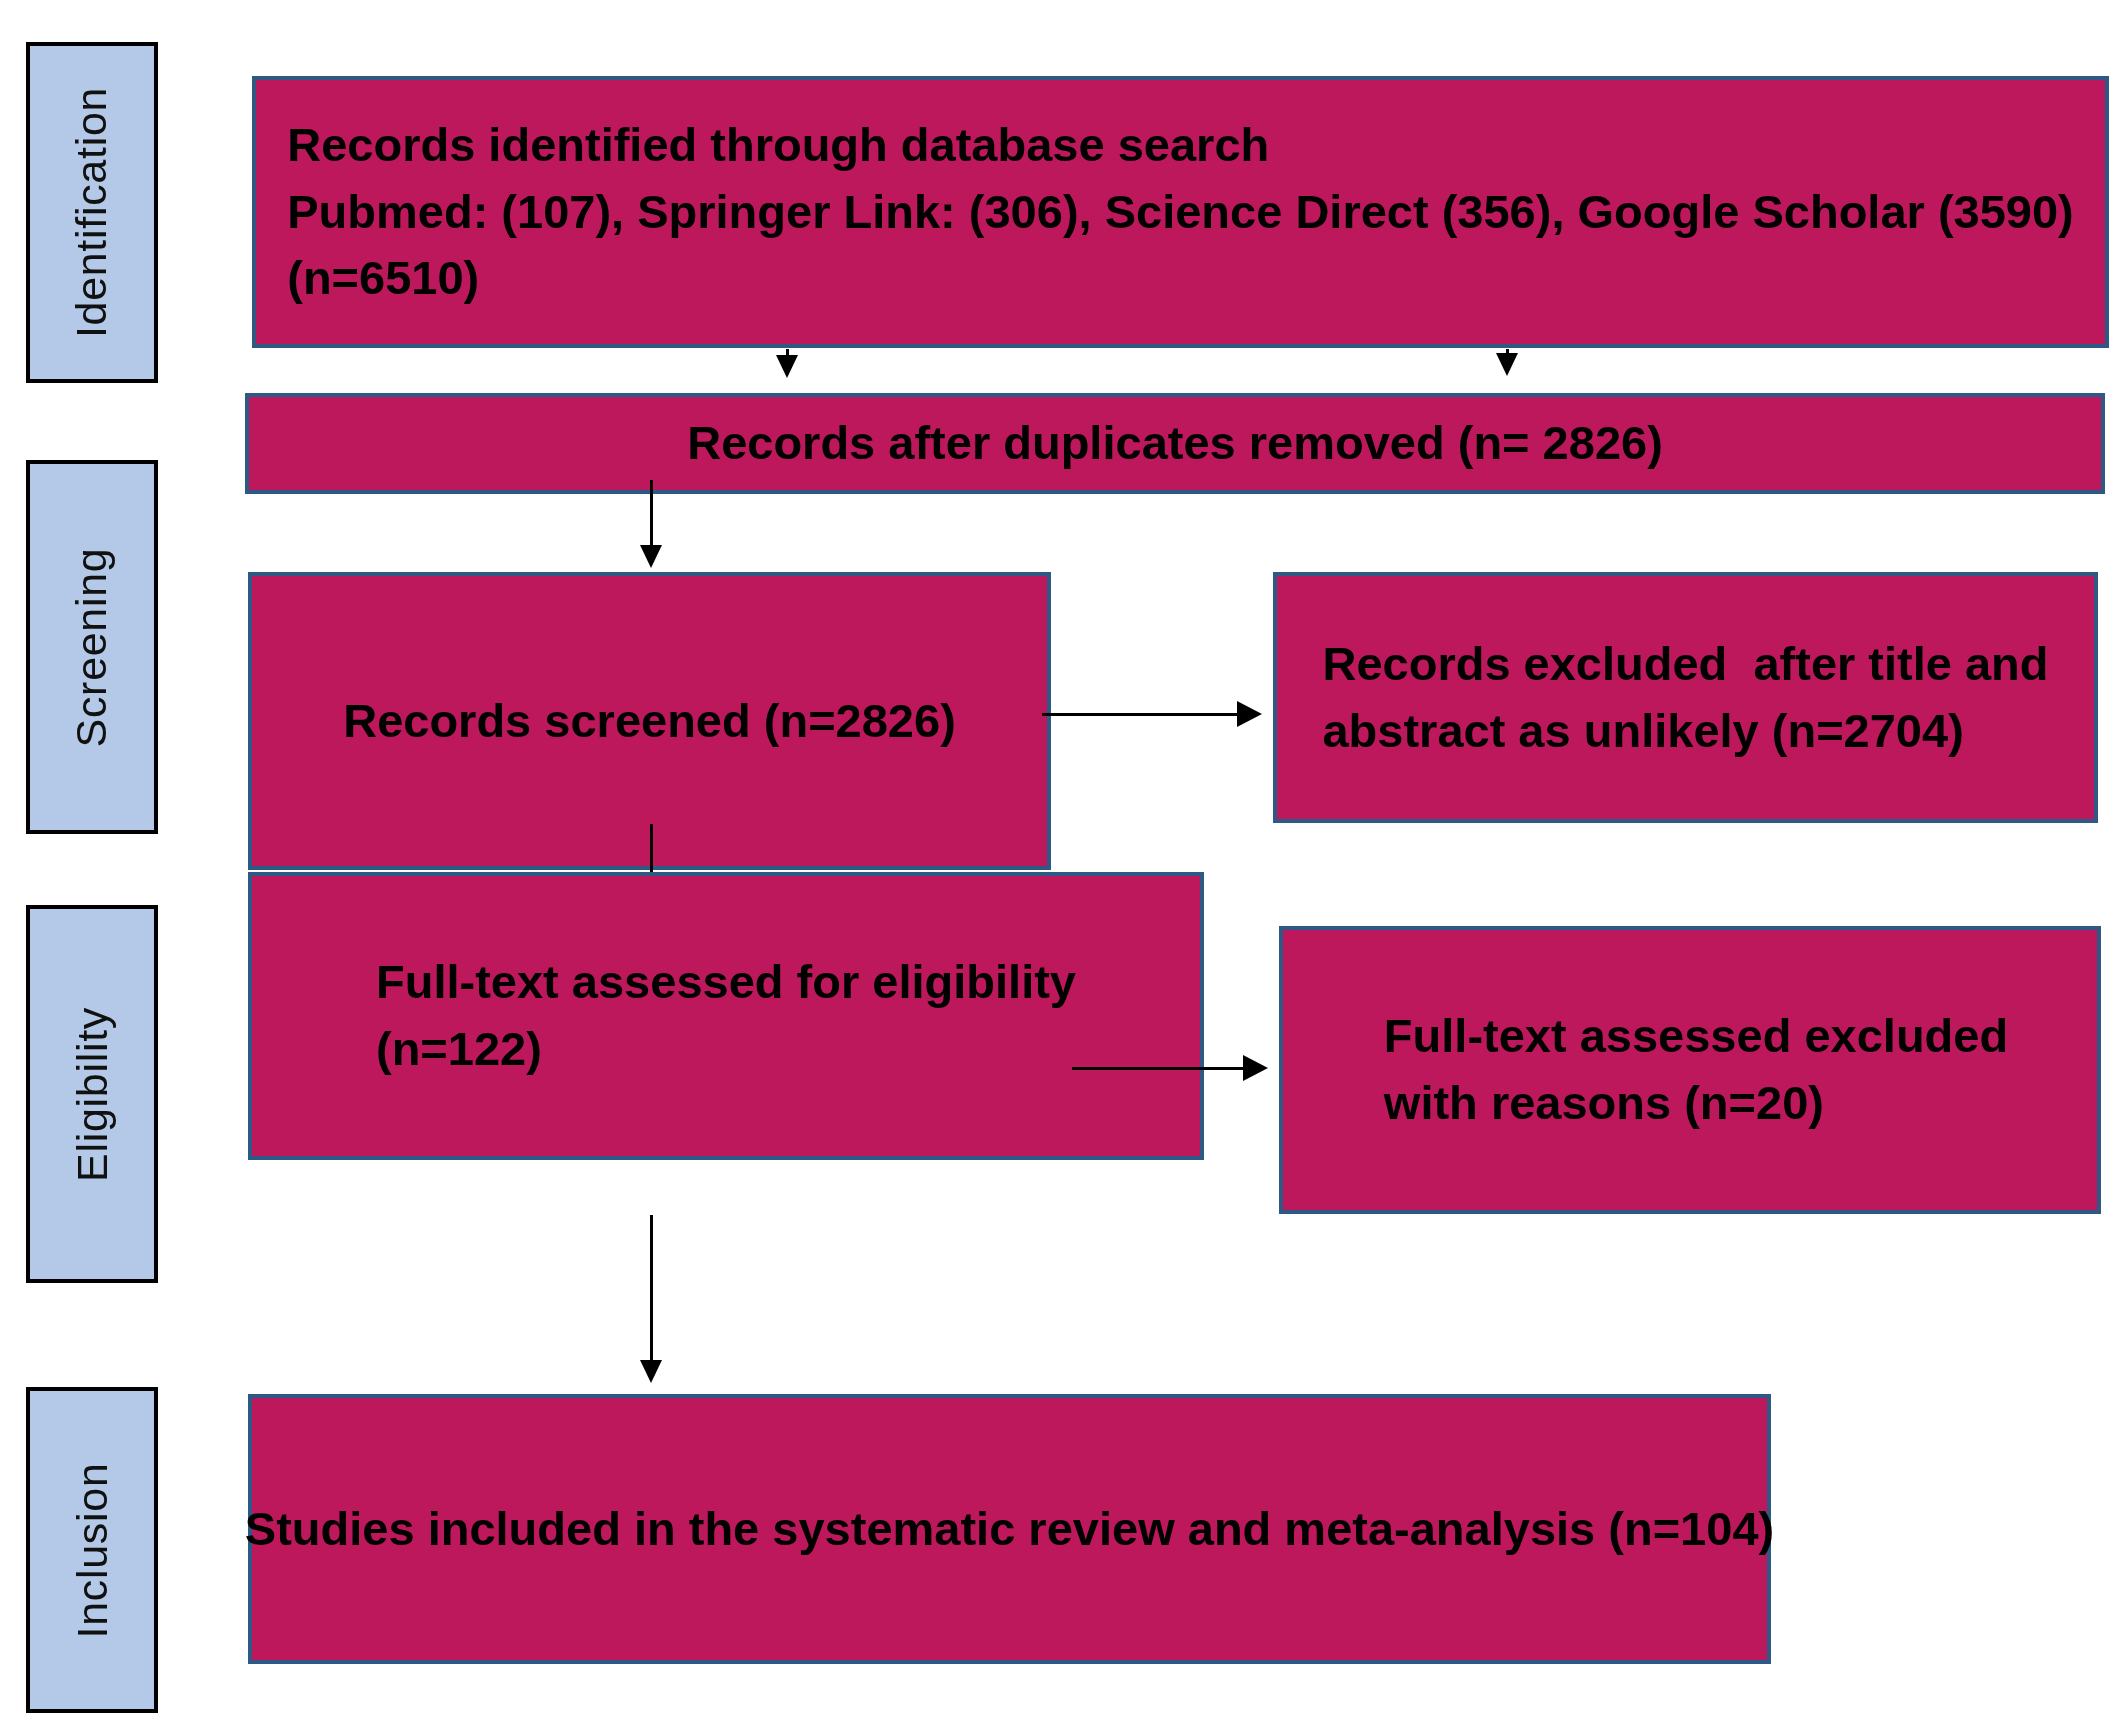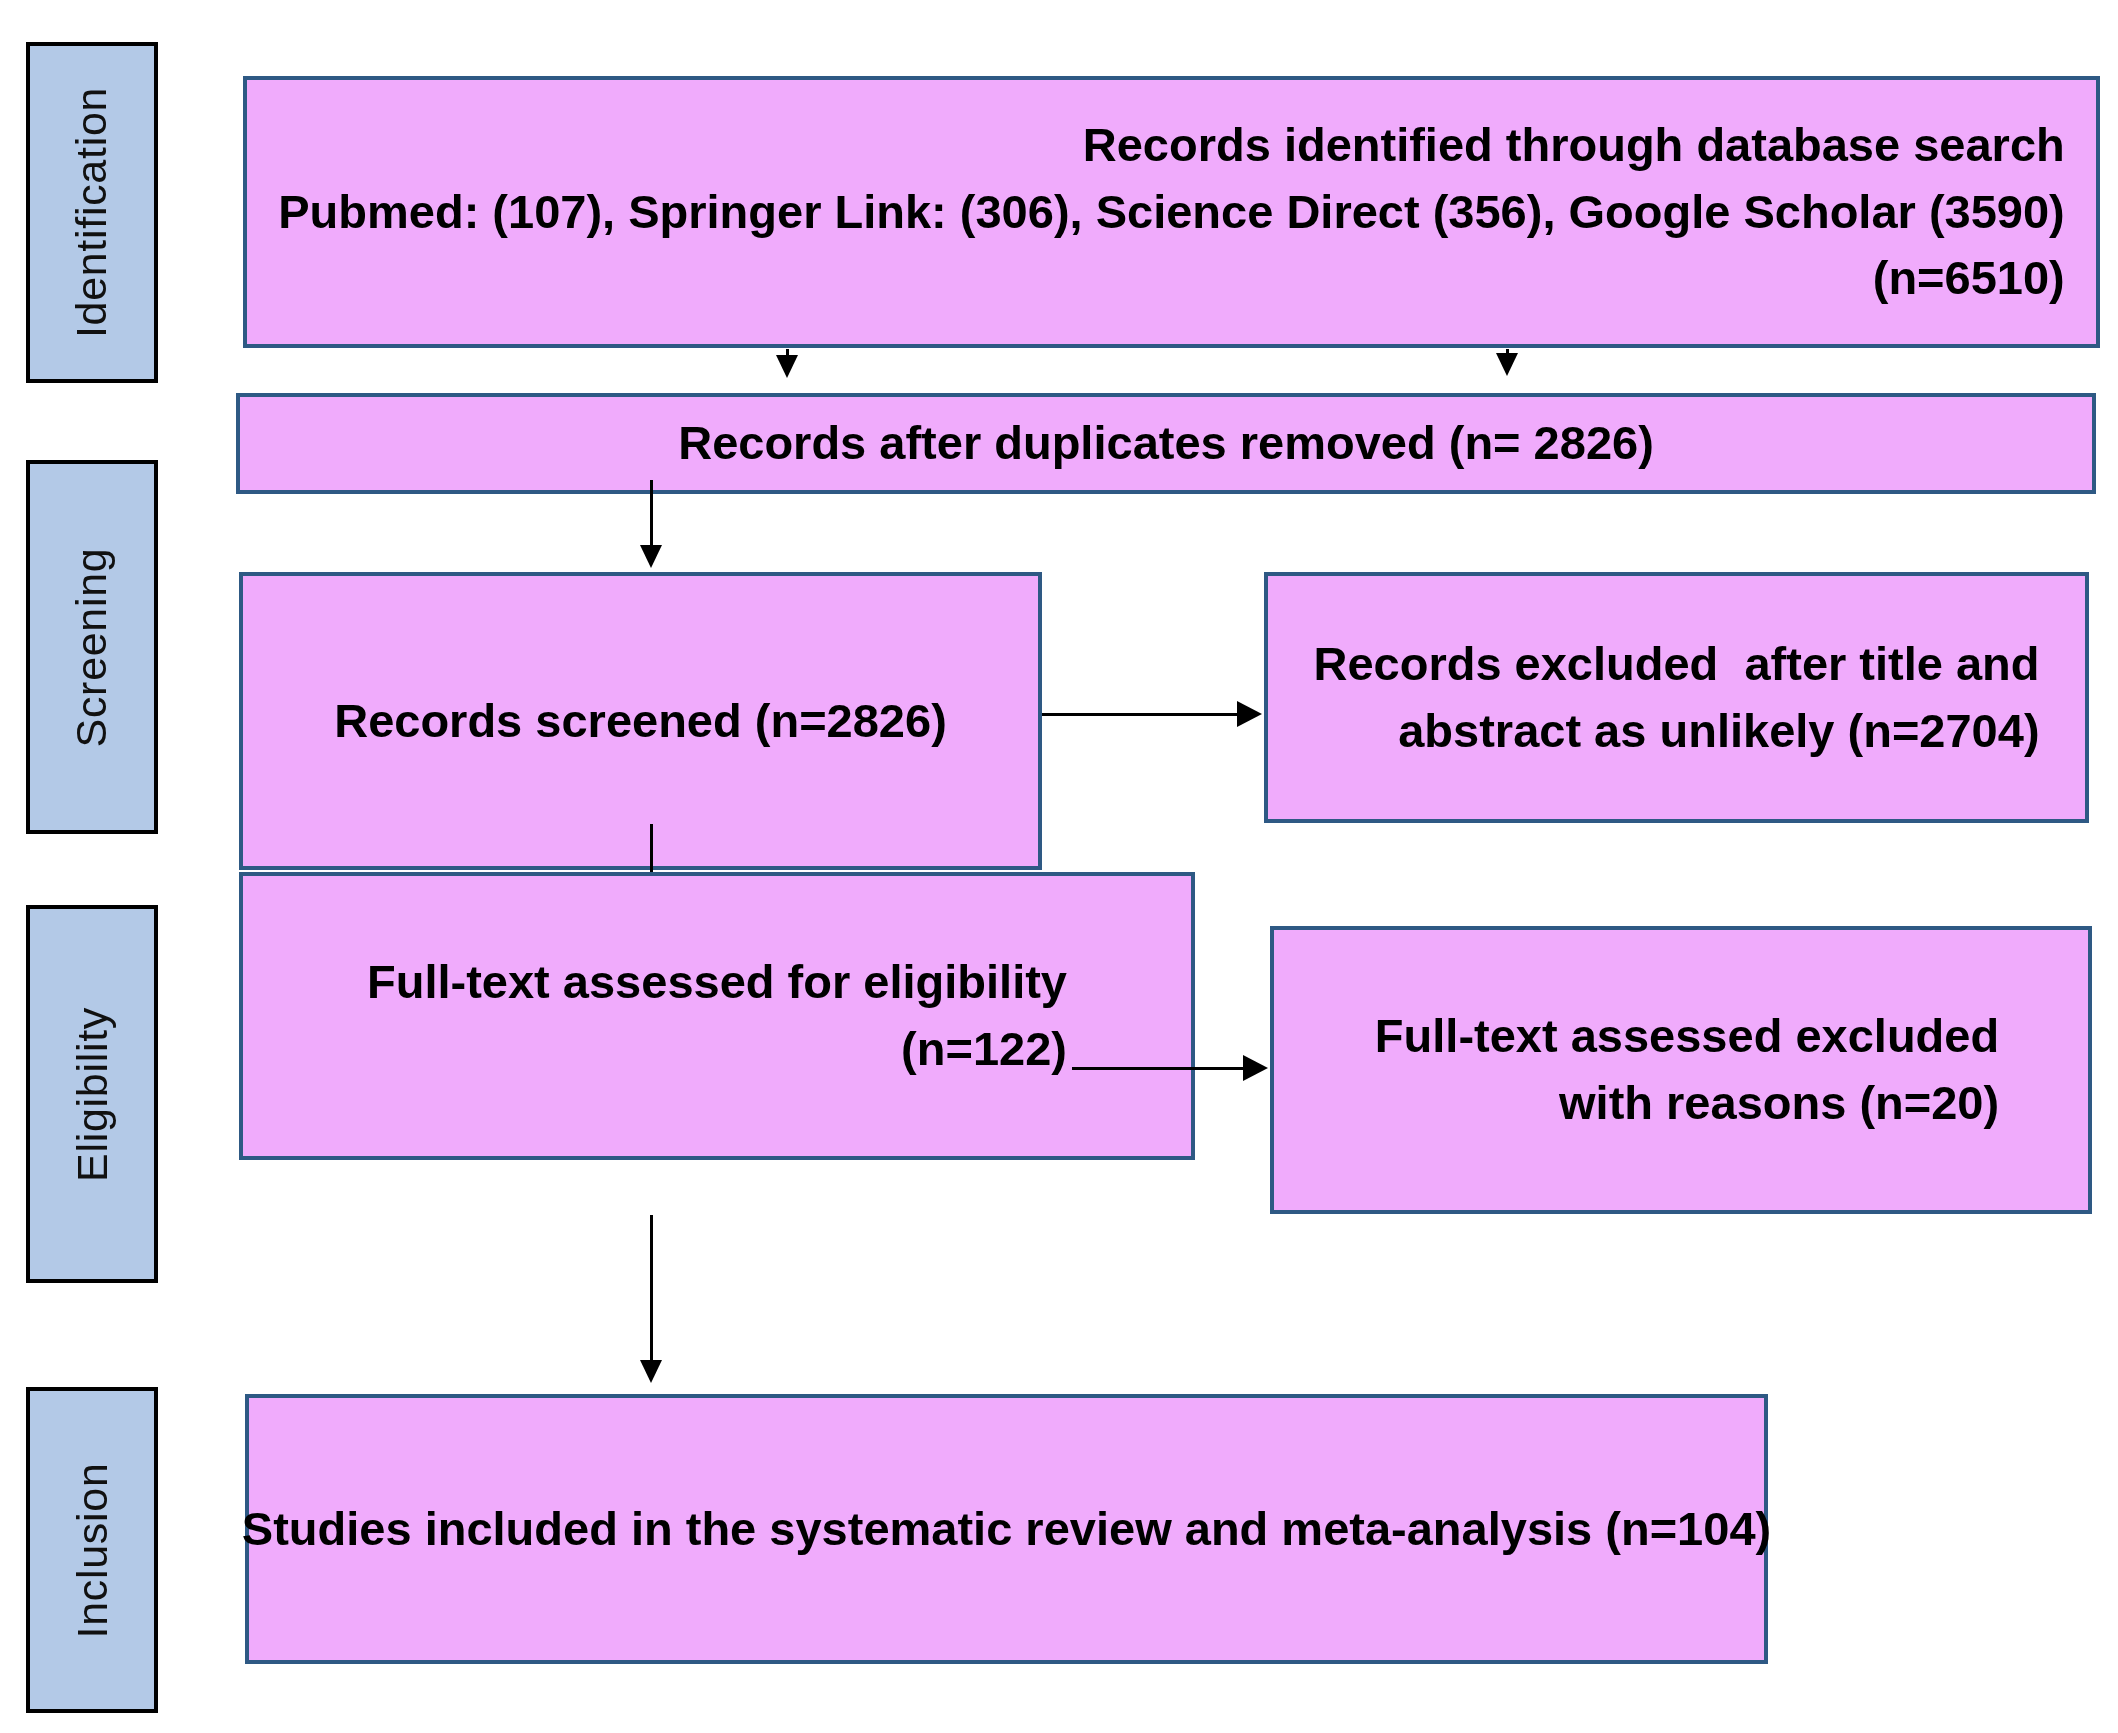--- a/index.html
+++ b/index.html
@@ -35,27 +35,28 @@
     font-size: 43px;
     font-weight: 400;
     color: #111111;
     letter-spacing: 0.7px;
     font-family: "Liberation Sans", sans-serif;
   }
 
   
   .flow-box {
     position: absolute;
-    background: #f0abfc;
+    background: #be185d;
     border: 4.2px solid #2e5984;
     box-sizing: border-box;
     display: flex;
     align-items: center;
     justify-content: center;
-    text-align: right;
+    text-align: left;
+    margin-left: 9px;
   }
   .flow-box .box-text {
     font-size: 47px;
     font-weight: bold;
     color: #000000;
     line-height: 1.42;
     padding: 0 18px;
     font-family: "Liberation Sans", sans-serif;
   }
   .flow-box .box-text .ln {
@@ -167,20 +168,20 @@
 
   <div class="flow-box" style="left:1270px; top:926px; width:822px; height:288px;padding-left:12px;">
     <div class="box-text">
       <span class="ln">Full-text assessed excluded</span>
       <span class="ln">with reasons (n=20)</span>
     </div>
   </div>
 
   <div class="arrow-v" style="left:650px; top:1215px; height:147px;"></div>
 
-  <div class="flow-box" style="left:245px; top:1394px; width:1523px; height:270px;">
+  <div class="flow-box" style="left:239px; top:1394px; width:1523px; height:270px;">
     <div class="box-text">
       <span class="ln">Studies included in the systematic review and meta-analysis (n=104)</span>
     </div>
   </div>
 
 </div>
 
 
 </body></html>

